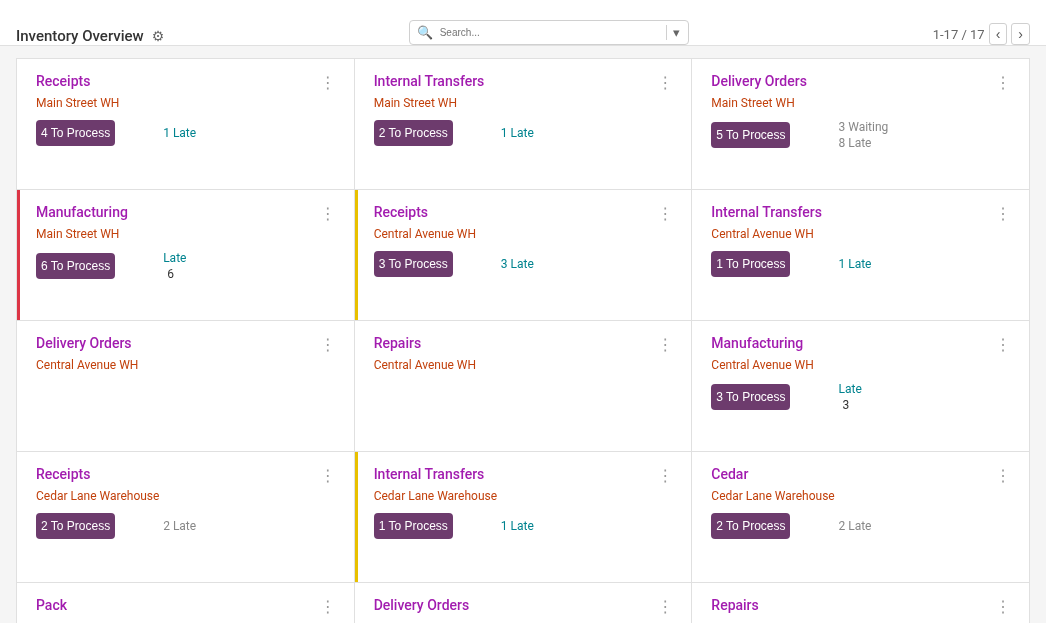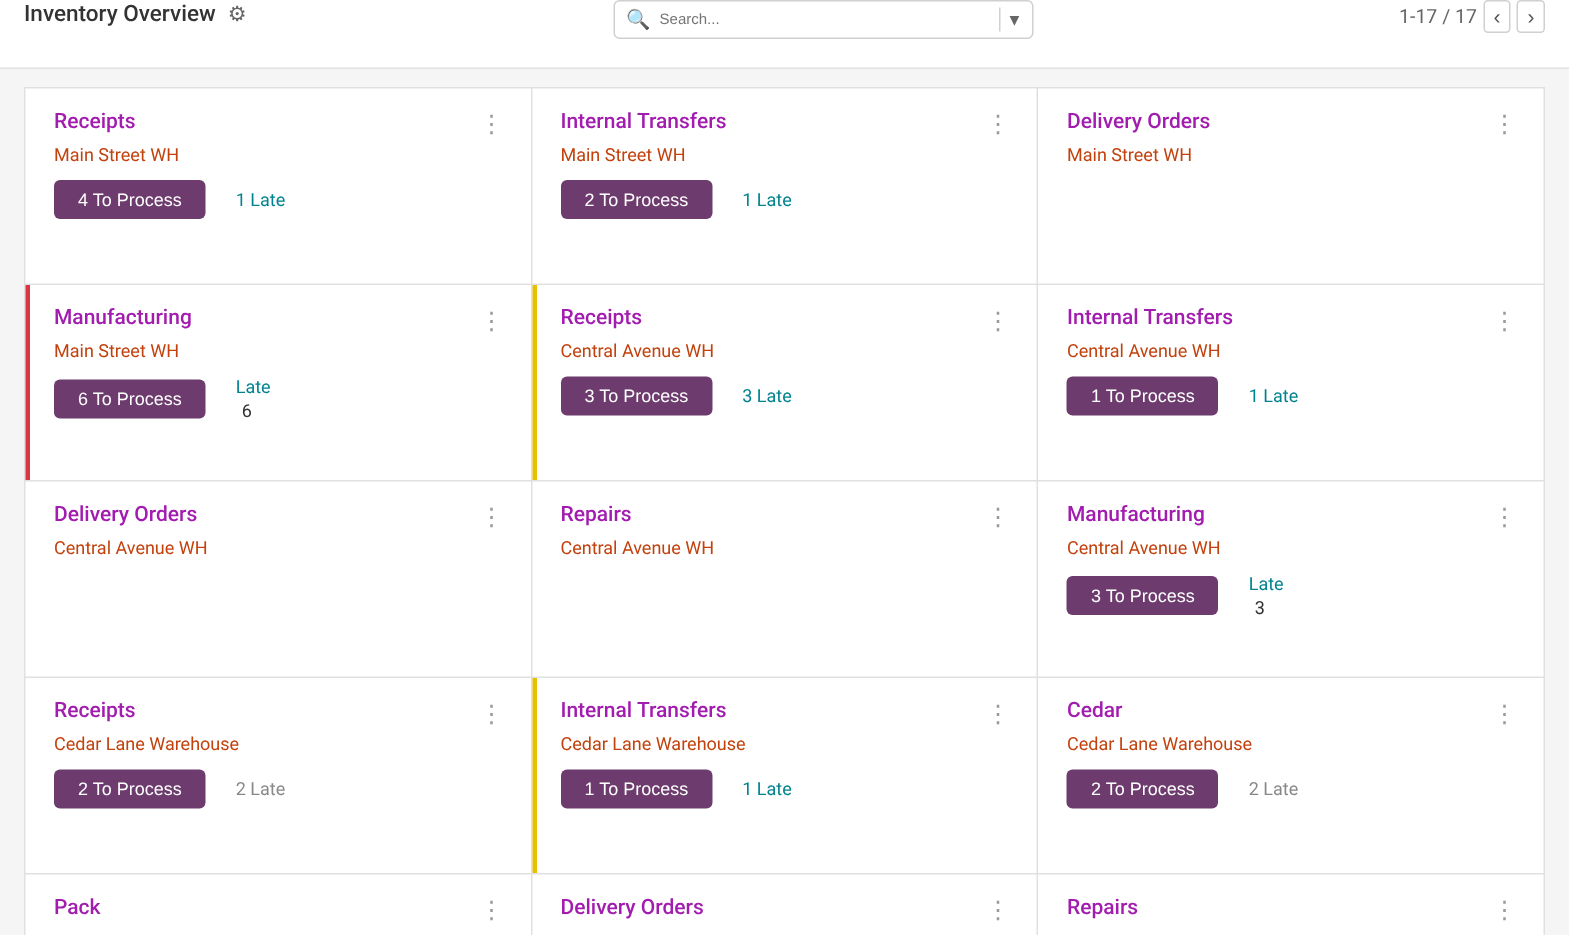--- a/index.html
+++ b/index.html
@@ -1,19 +1,19 @@
 <!DOCTYPE html>
 <html><head>
   <meta charset="utf-8">
   <style>
     * { box-sizing: border-box; margin: 0; padding: 0; }
     body { font-family: -apple-system, BlinkMacSystemFont, 'Segoe UI', Roboto, sans-serif; background: #f5f5f5; color: #333; font-size: 13px; }
 
     .top-bar {
-      display: flex; align-items: flex-start; justify-content: space-between;
+      display: flex; align-items: flex-end; justify-content: space-between;
       background: #fff; padding: 0 16px; height: 46px;
       border-bottom: 1px solid #e0e0e0;
     }
     .top-bar-left { display: flex; align-items: center; gap: 8px; }
     .top-bar-title { font-size: 15px; font-weight: 500; color: #333; }
     .gear-icon { color: #666; cursor: pointer; font-size: 14px; }
     .search-container { display: flex; align-items: center; border: 1px solid #d0d0d0; border-radius: 4px; padding: 4px 8px; width: 280px; background: #fff; }
     .search-icon { color: #999; margin-right: 6px; }
     .search-input { border: none; outline: none; font-size: 10px; flex: 1; color: #555; background: transparent; }
     .search-dropdown-btn { color: #666; cursor: pointer; border-left: 1px solid #d0d0d0; padding-left: 6px; margin-left: 4px; }
@@ -31,25 +31,25 @@
     .card + .card { }
 
     .card-header { display: flex; justify-content: space-between; align-items: flex-start; margin-bottom: 4px; }
     .card-title { color: #a21caf; font-size: 14px; font-weight: 500; cursor: pointer; }
     .card-subtitle { color: #c2410c; font-size: 12px; margin-bottom: 10px; }
     .card-menu { color: #999; cursor: pointer; font-size: 16px; padding: 0 2px; }
 
     .card-body { display: flex; align-items: center; gap: 20px; }
     .process-btn {
       background: #6d3b6d; color: #fff; border: none; border-radius: 4px;
-      padding: 6px 16px; font-size: 12px; cursor: pointer; white-space: nowrap;
+      padding: 6px 5px; font-size: 12px; cursor: pointer; white-space: nowrap;
       font-weight: 500;
     }
 
-    .card-stats { display: flex; flex-direction: column; gap: 2px; }
+    .card-stats { display: flex; flex-direction: column; gap: 2px; margin-left: 28px; }
     .stat-item { font-size: 12px; color: #888; }
     .stat-item.late { color: #00838f; }
     .stat-item.waiting { color: #888; }
     .stat-number { color: #333; margin-left: 4px; }
 
     
     .cards-grid { gap: 1px; }
   </style>
 </head>
 <body>
@@ -100,20 +100,27 @@
             <span class="stat-item late">1 Late</span>
           </div>
         </div>
       </div>
       <div class="card" style="border-left: 3px solid transparent;">
         <div class="card-header">
           <span class="card-title">Delivery Orders</span>
           <span class="card-menu">⋮</span>
         </div>
         <div class="card-subtitle">Main Street WH</div>
+        <div class="card-body">
+          <button class="process-btn">5 To Process</button>
+          <div class="card-stats">
+            <span class="stat-item waiting">3 Waiting</span>
+            <span class="stat-item waiting">8 Late</span>
+          </div>
+        </div>
       </div>
       <div class="card" style="border-left: 3px solid rgb(220, 53, 69);">
         <div class="card-header">
           <span class="card-title">Manufacturing</span>
           <span class="card-menu">⋮</span>
         </div>
         <div class="card-subtitle">Main Street WH</div>
         <div class="card-body">
           <button class="process-btn">6 To Process</button>
           <div class="card-stats">

